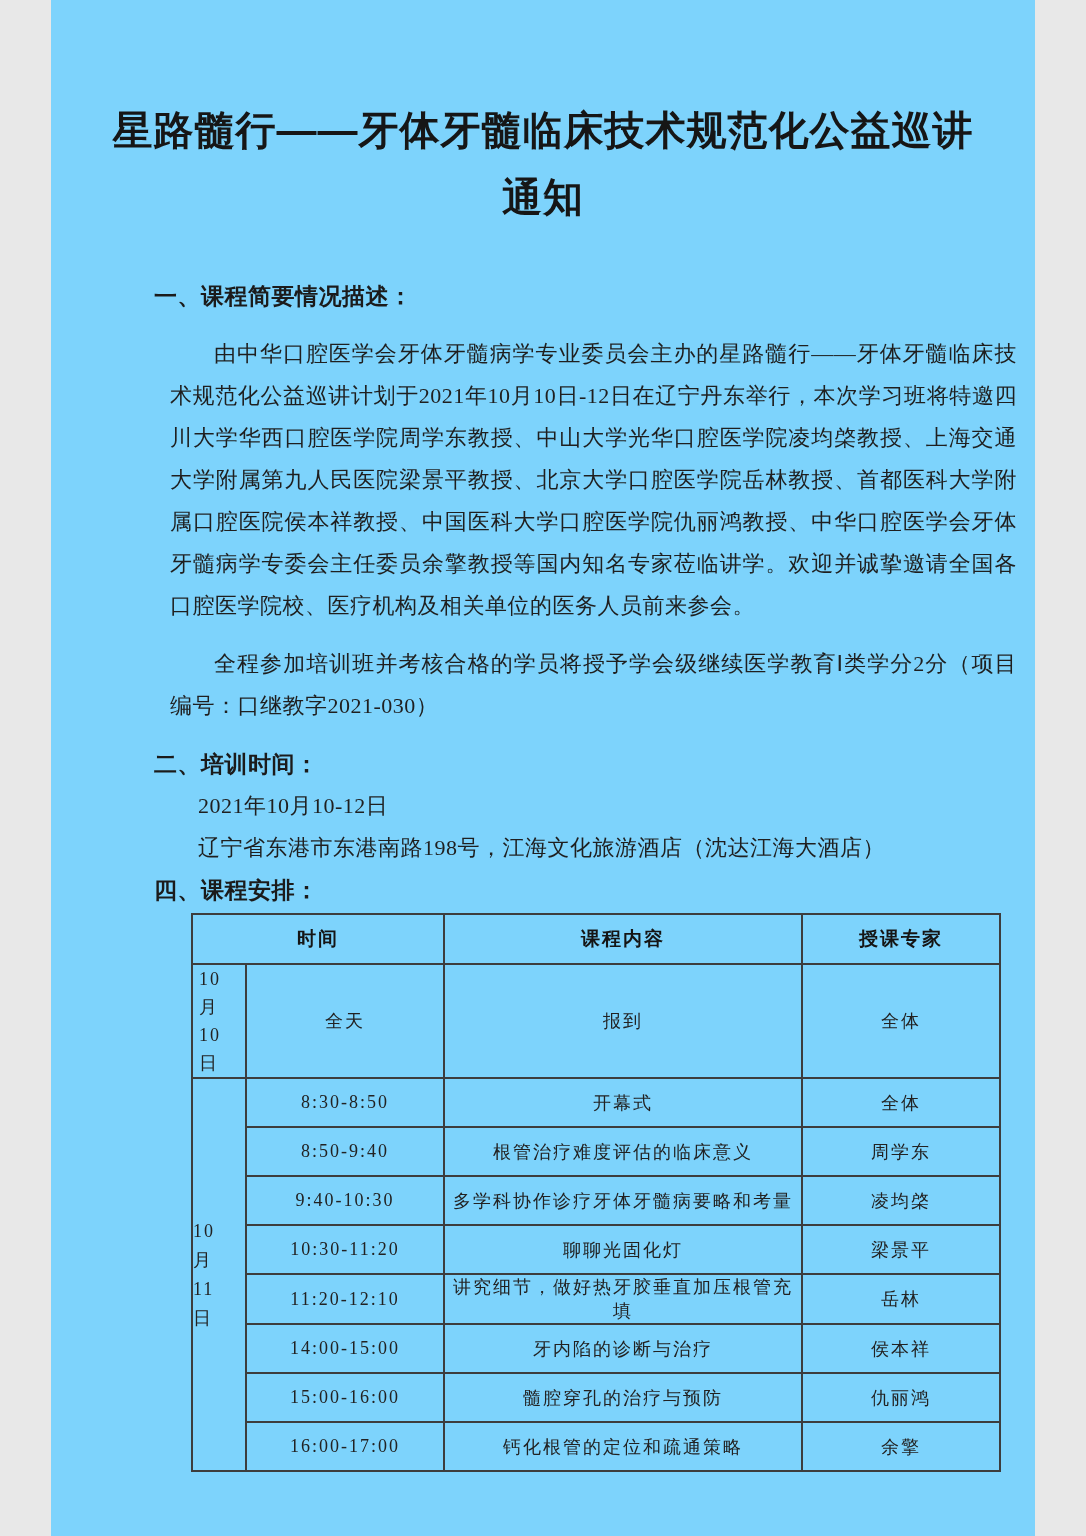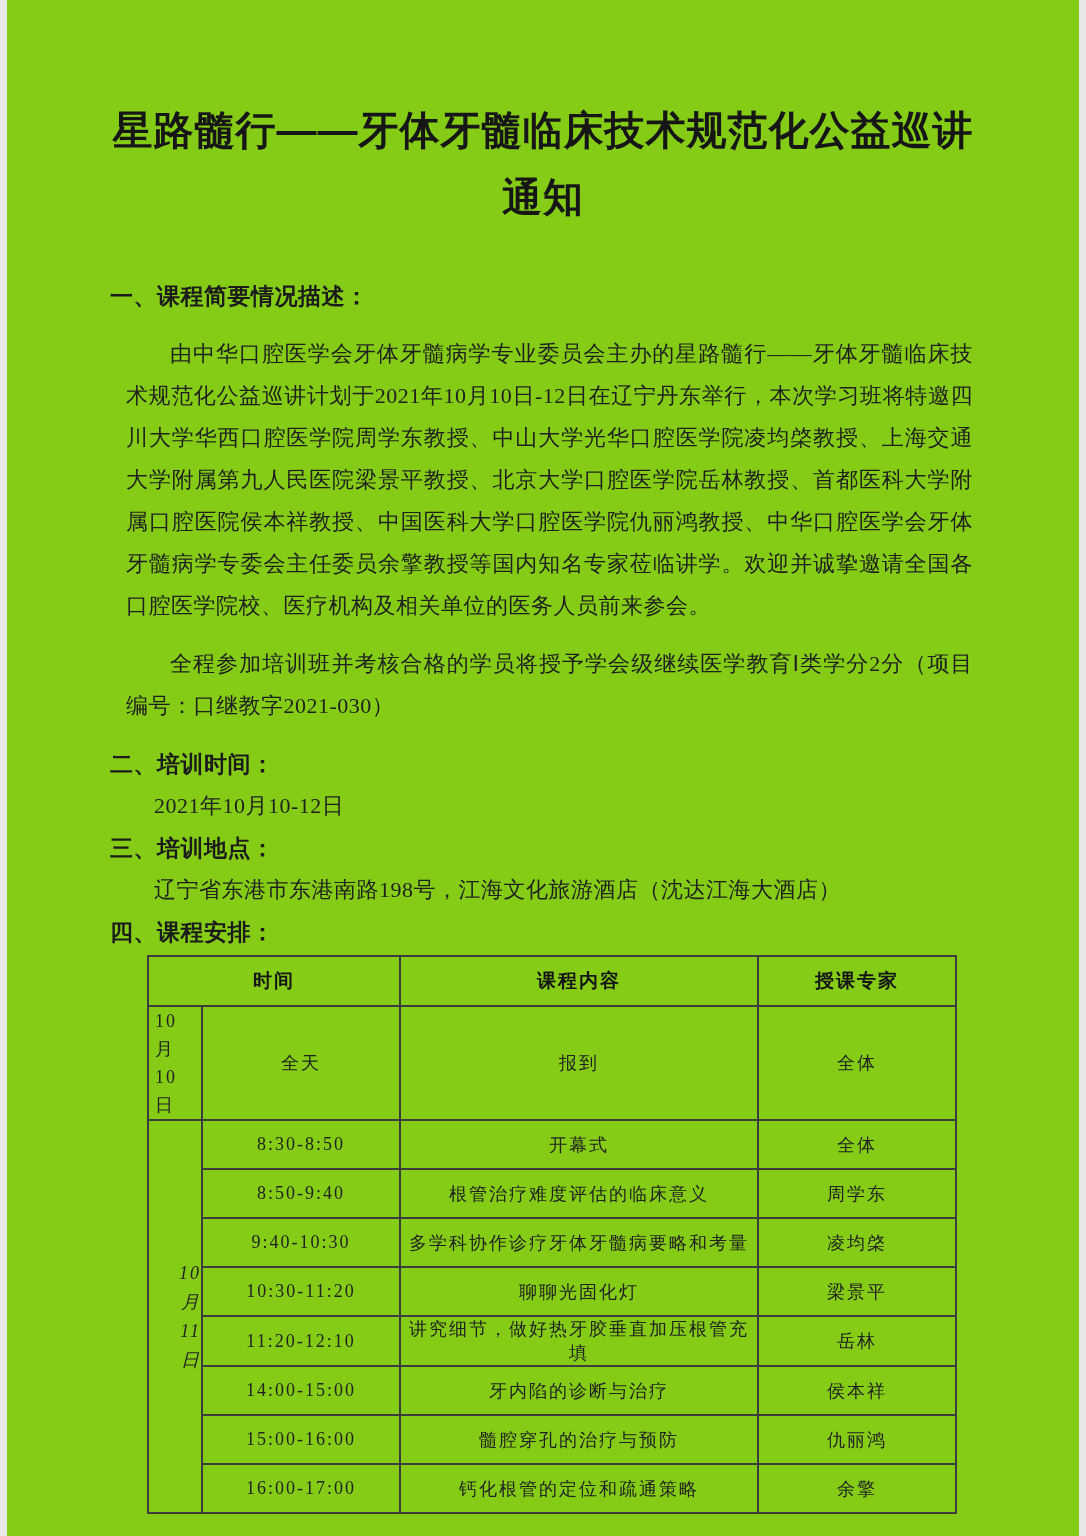--- a/index.html
+++ b/index.html
@@ -1,21 +1,21 @@
 <!DOCTYPE html>
 <html><head>
 <meta charset="utf-8">
 <style>
   html, body { margin: 0; padding: 0; background: #e8e8e8; }
   .page {
     position: relative;
-    width: 1072px;
+    width: 984px;
     height: 1536px;
     margin: 0 auto;
-    background: #84cc16;
+    background: #7dd3fc;
     color: #1f1f1f;
     font-family: "Liberation Serif", serif;
     overflow: hidden;
     box-sizing: border-box;
   }
   .doc-title {
     margin: 0;
     padding-top: 97px;
     text-align: center;
     font-family: "Liberation Sans", sans-serif;
@@ -92,42 +92,41 @@
     font-size: 16px;
     letter-spacing: 1px;
     color: #2a2a2a;
     border-radius: 8px;
   }
   td.date-cell.day1 {
     text-align: left;
     padding-left: 6px;
   }
   td.date-cell.day1 span { display: block; line-height: 28px; }
-  td.date-cell.day2 span { display: block; line-height: 29px; text-align: right; font-style: italic; }
+  td.date-cell.day2 span { display: block; line-height: 29px; text-align: left; }
 </style>
 </head>
 <body>
 
 <div class="page">
 
   <h1 class="doc-title">
     <span>星路髓行——牙体牙髓临床技术规范化公益巡讲</span>
     <span>通知</span>
   </h1>
 
   <div class="body-col">
 
     <h2 class="sec-heading first">一、课程简要情况描述：</h2>
     <p class="para">由中华口腔医学会牙体牙髓病学专业委员会主办的星路髓行——牙体牙髓临床技术规范化公益巡讲计划于2021年10月10日-12日在辽宁丹东举行，本次学习班将特邀四川大学华西口腔医学院周学东教授、中山大学光华口腔医学院凌均棨教授、上海交通大学附属第九人民医院梁景平教授、北京大学口腔医学院岳林教授、首都医科大学附属口腔医院侯本祥教授、中国医科大学口腔医学院仇丽鸿教授、中华口腔医学会牙体牙髓病学专委会主任委员余擎教授等国内知名专家莅临讲学。欢迎并诚挚邀请全国各口腔医学院校、医疗机构及相关单位的医务人员前来参会。</p>
     <p class="para second">全程参加培训班并考核合格的学员将授予学会级继续医学教育Ⅰ类学分2分（项目编号：口继教字2021-030）</p>
 
     <h2 class="sec-heading">二、培训时间：</h2>
     <p class="plain-line">2021年10月10-12日</p>
 
-    <h2 class="sec-heading">三、培训地点：</h2>
     <p class="plain-line">辽宁省东港市东港南路198号，江海文化旅游酒店（沈达江海大酒店）</p>
 
     <h2 class="sec-heading">四、课程安排：</h2>
 
     <table class="schedule">
       <colgroup>
         <col style="width:54px">
         <col style="width:198px">
         <col style="width:358px">
         <col style="width:198px">

